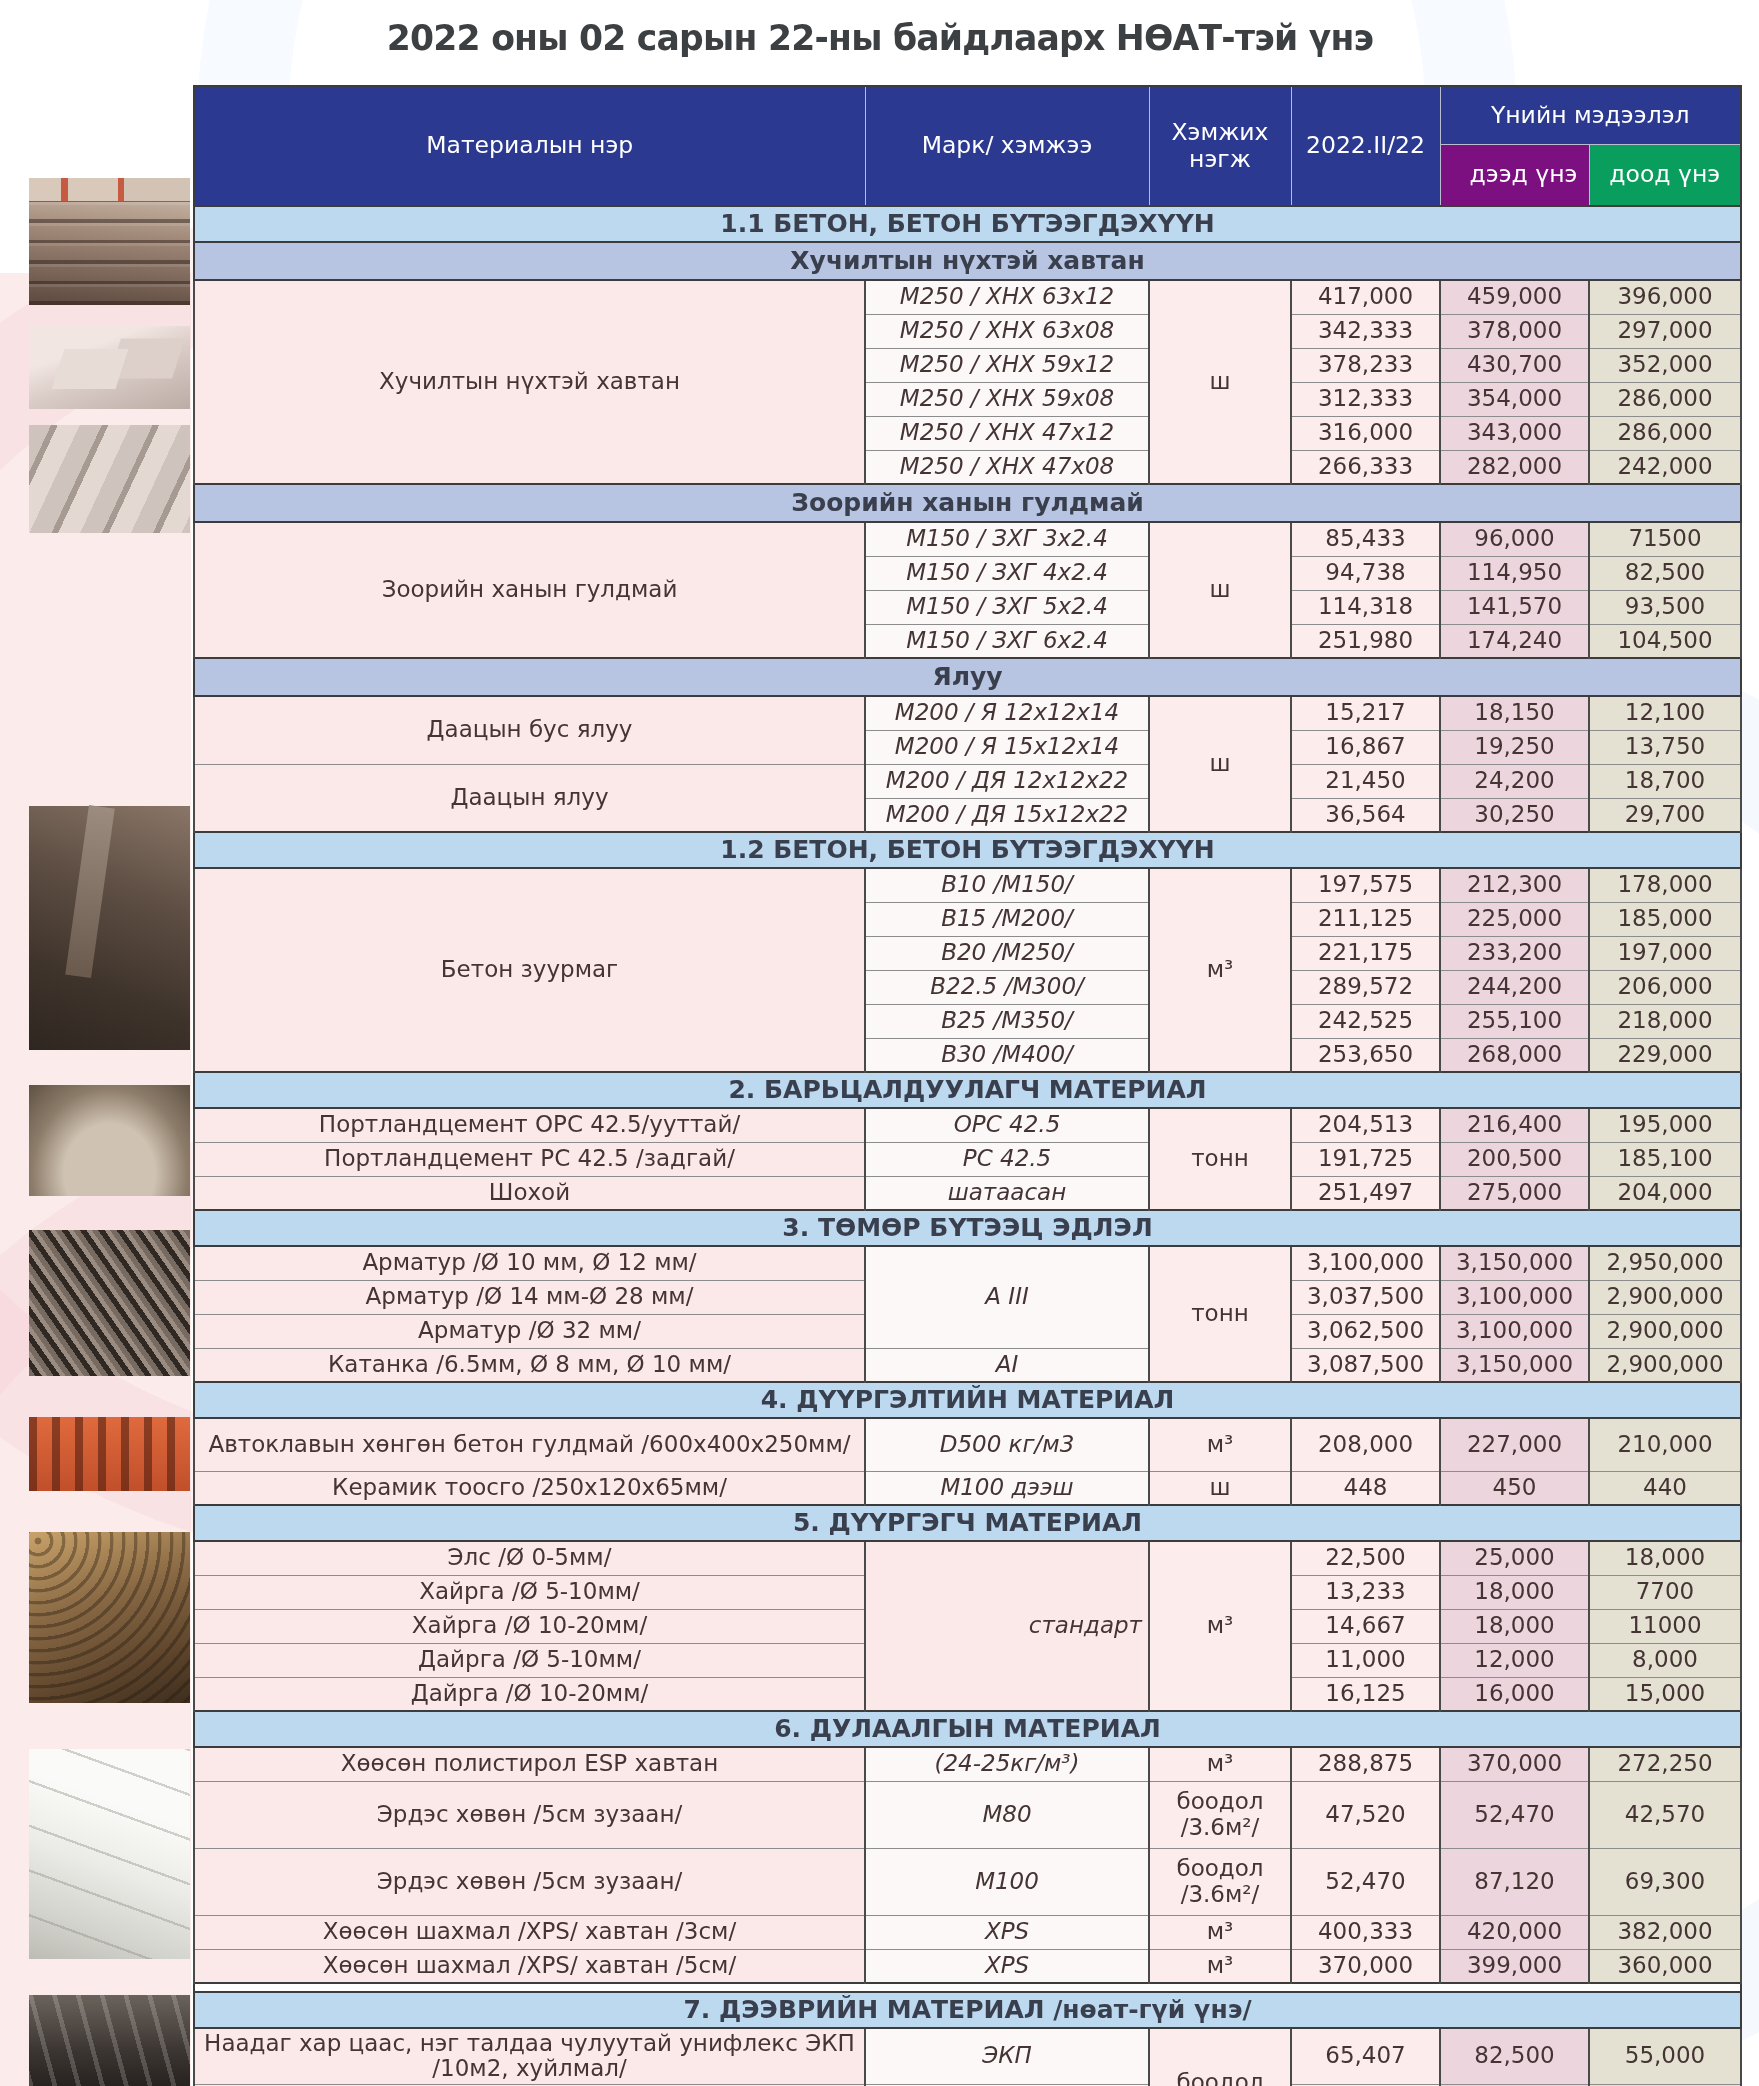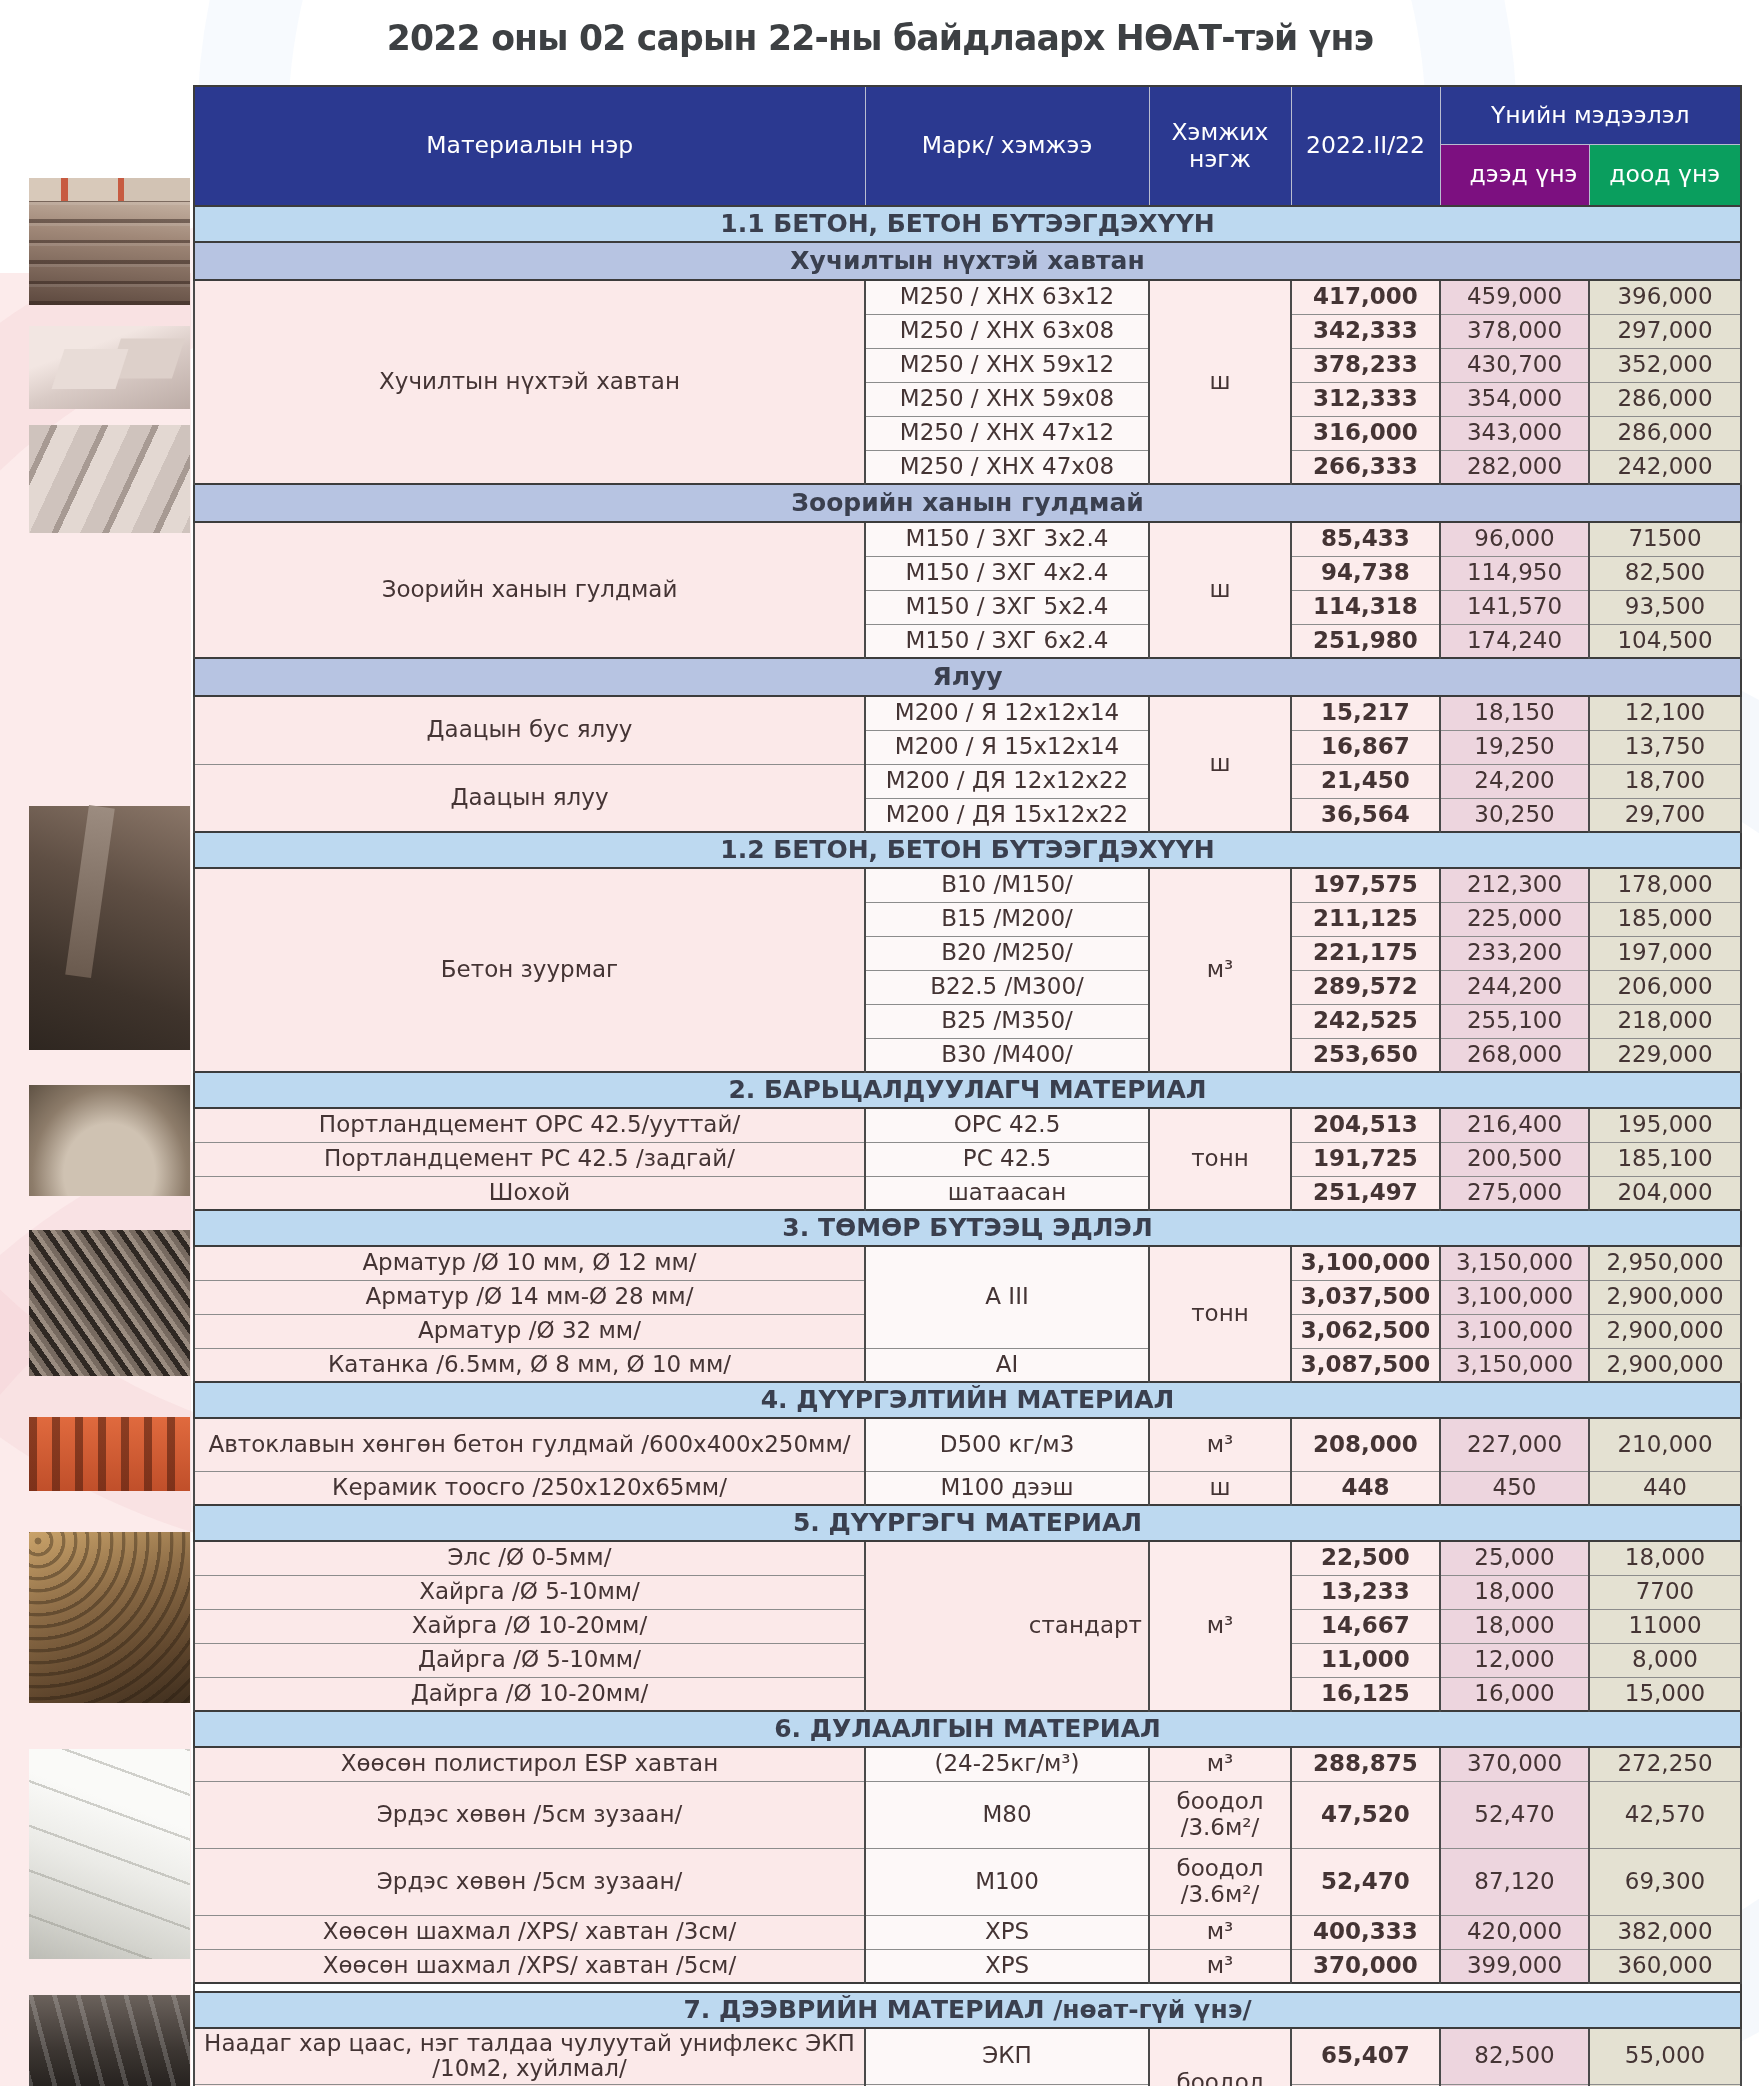--- a/index.html
+++ b/index.html
@@ -58,24 +58,24 @@
   .pt tr.band td{
     border:2.3px solid var(--border-dark);
     font-size:25px;font-weight:600;color:var(--band-text);letter-spacing:0;
   }
   .pt tr.band.section td{background:var(--band-section);}
   .pt tr.band.subsection td{background:var(--band-sub);height:33px;}
   .pt tr.spacer{height:9px;}
   .pt tr.spacer td{border-left:none;border-right:none;border-top:2.3px solid var(--border-dark);
     border-bottom:2.3px solid var(--border-dark);background:#fff;padding:0;}
   .c-name{background:var(--cell-pink);}
-  .c-mark{background:var(--cell-white);}
+  .c-mark{background:var(--cell-white);font-style:italic;}
   .c-mark.pink{background:var(--cell-pink);text-align:right;}
   .c-unit{background:var(--val-bg);white-space:pre-line;}
-  .c-avg{background:var(--val-bg);font-weight:bold;}
+  .c-avg{background:var(--val-bg);}
   .c-hi{background:var(--hi-bg);}
   .c-lo{background:var(--lo-bg);}
   
   .ph{position:absolute;left:29px;width:161px;z-index:3;}
   #ph1{top:178px;height:127px;background:
     repeating-linear-gradient(180deg, rgba(40,25,20,.45) 0 3.8px, rgba(255,255,255,.10) 3.8px 6.8px, rgba(0,0,0,0) 6.8px 20.5px),
     linear-gradient(185deg,#d9c8b8,#a08878 45%,#5c483e);}
   #ph1::before{content:"";position:absolute;left:0;top:0;width:100%;height:23px;
     background:linear-gradient(90deg,#d8c9ba 0 20%,#c75b41 20% 24%,#d8c9ba 24% 55%,#c75b41 55% 59%,#d2c3b4 59% 100%);}
   #ph2{top:326px;height:83px;background:

